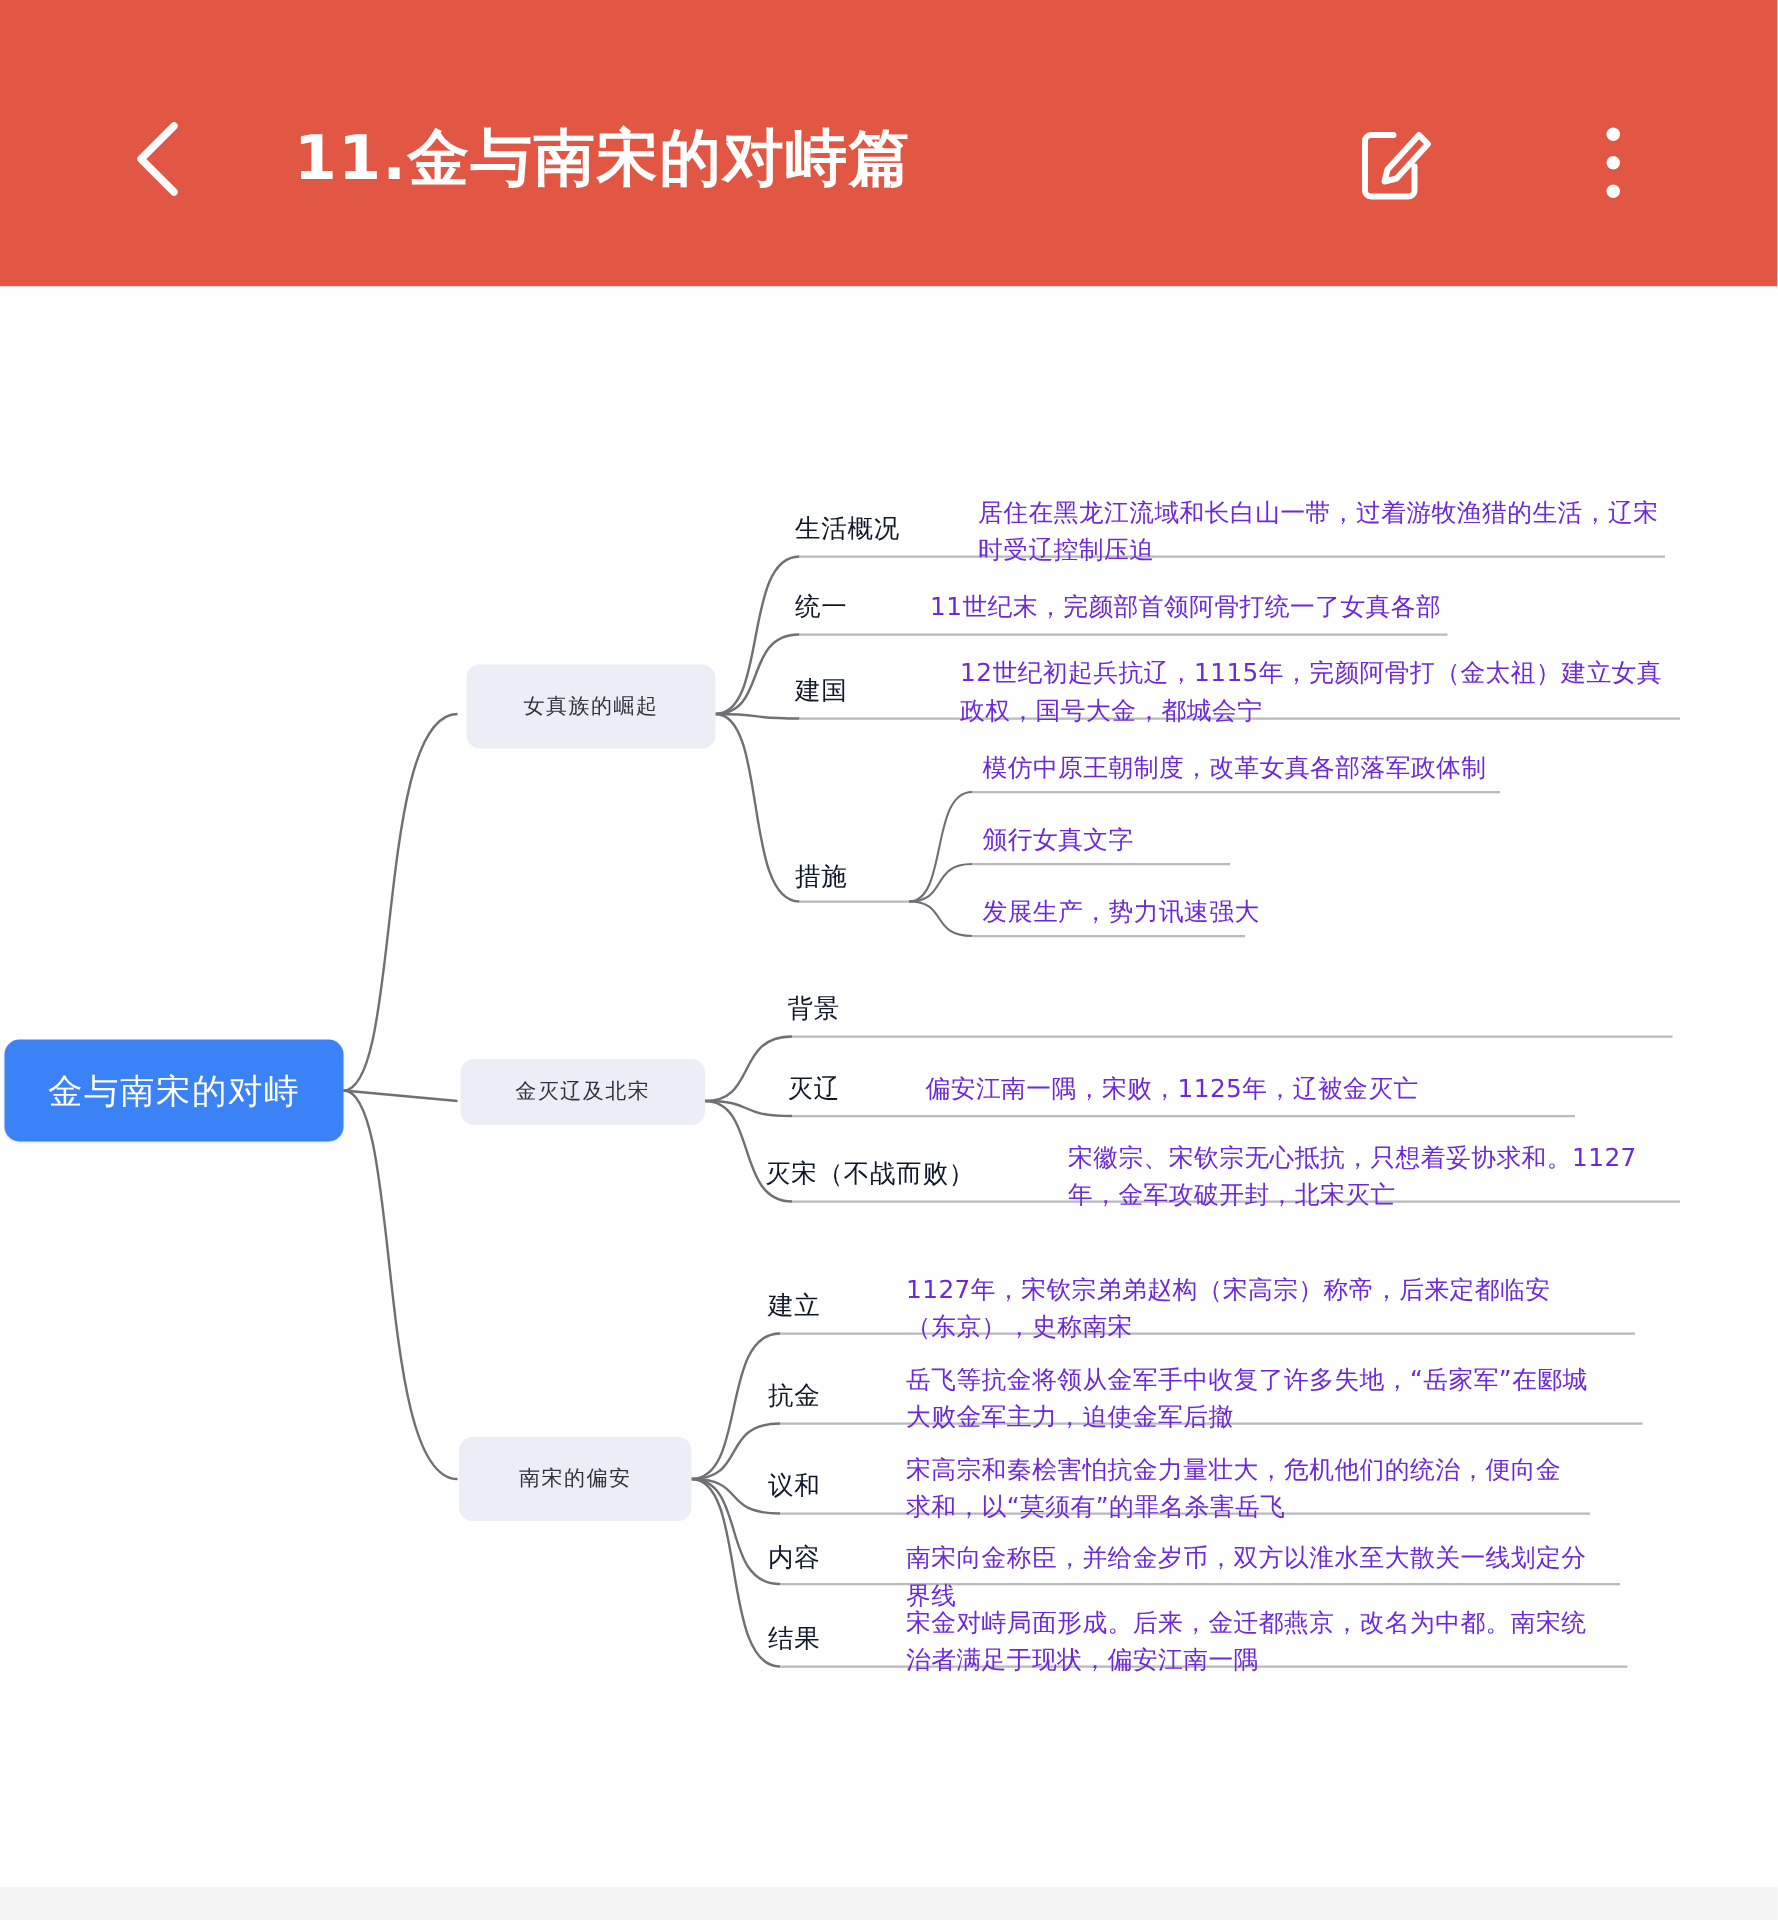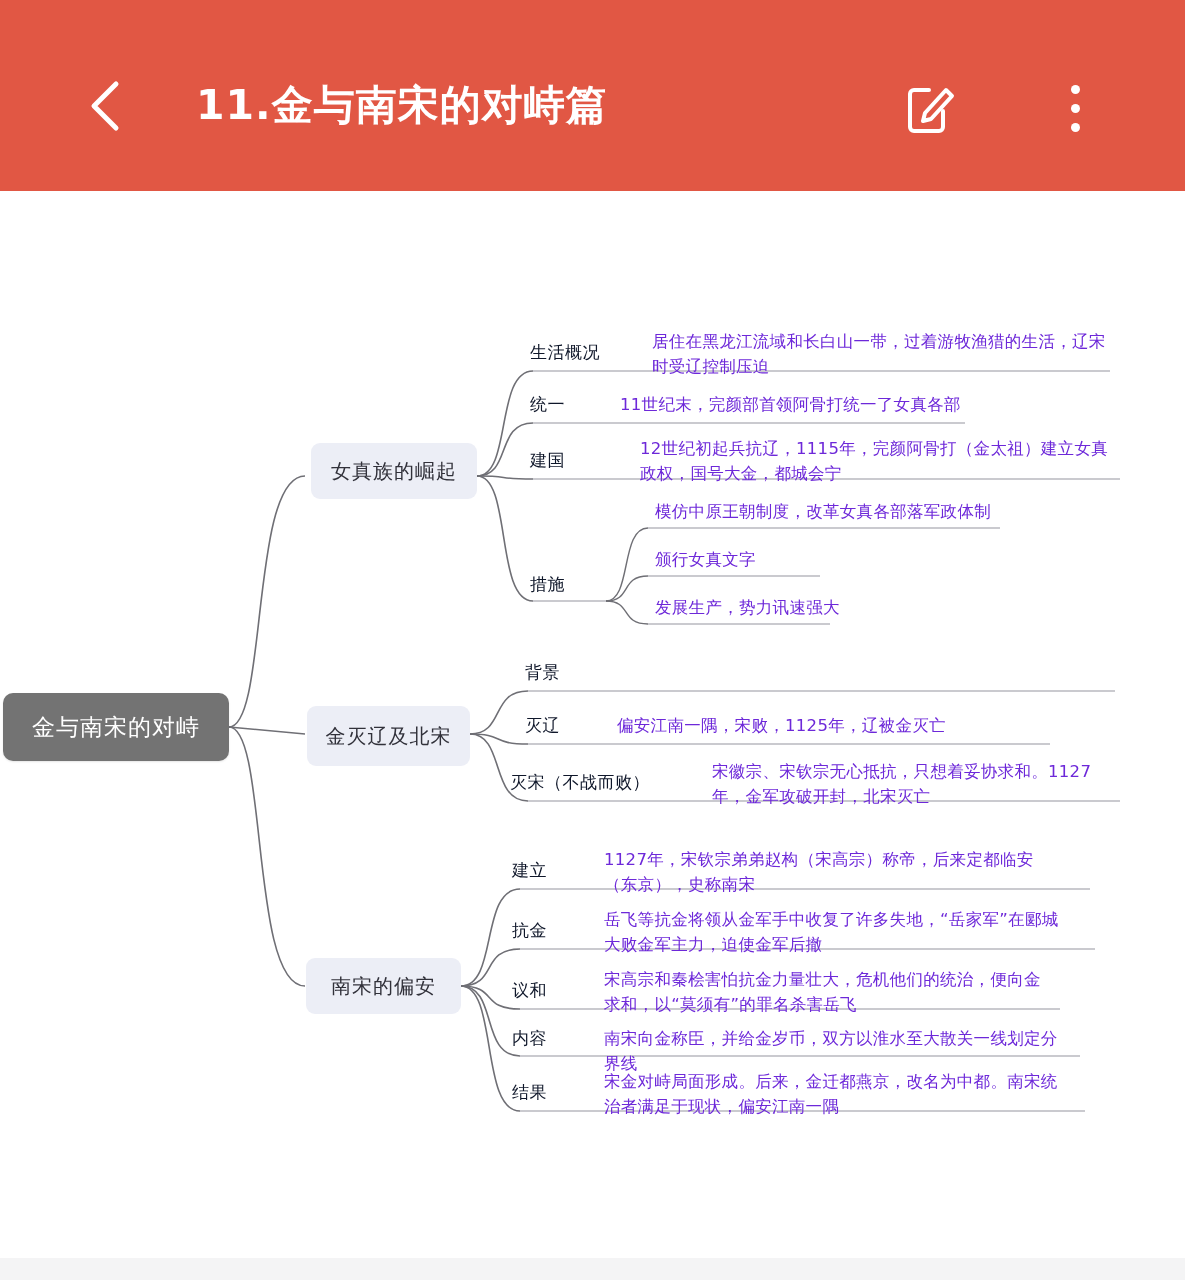--- a/index.html
+++ b/index.html
@@ -69,32 +69,32 @@
   #links path.thin { stroke-width: 1.4; }
   #links line { stroke: #b9b9bf; stroke-width: 1.5; }
 
   
   .node {
     position: absolute;
     display: flex; align-items: center; justify-content: center;
     white-space: nowrap;
   }
   .root-node {
-    background: #737373;
+    background: #3b82f6;
     border-radius: 10px;
     color: #ffffff;
     font-size: 23px;
     letter-spacing: 1px;
     box-shadow: 0 1px 2px rgba(0,0,0,0.10);
   }
   .branch-node {
     background: #eceef6;
     border-radius: 9px;
     color: #31313a;
-    font-size: 20px;
+    font-size: 14px;
     letter-spacing: 1px;
   }
   .leaf-label {
     position: absolute;
     color: #0f172a;
     font-size: 17px;
     white-space: nowrap;
     letter-spacing: 0.5px;
   }
   .leaf-text {
@@ -176,21 +176,21 @@
       <line x1="520" y1="920" x2="1085" y2="920"></line>
     </svg>
 
     <div class="node root-node" style="left:3px; top:502px; width:226px; height:68px;">
       <span>金与南宋的对峙</span>
     </div>
 
     <div class="node branch-node" style="left:311px; top:252px; width:166px; height:56px;">
       <span>女真族的崛起</span>
     </div>
-    <div class="node branch-node" style="left:307px; top:515px; width:163px; height:60px;">
+    <div class="node branch-node" style="left:307px; top:515px; width:163px; height:44px;">
       <span>金灭辽及北宋</span>
     </div>
     <div class="node branch-node" style="left:306px; top:767px; width:155px; height:56px;">
       <span>南宋的偏安</span>
     </div>
 
     <div class="leaf-label" style="left:530px; top:150px;">生活概况</div>
     <div class="leaf-text" style="left:652px; top:138px; width:460px;">居住在黑龙江流域和长白山一带，过着游牧渔猎的生活，辽宋时受辽控制压迫</div>
 
     <div class="leaf-label" style="left:530px; top:202px;">统一</div>

